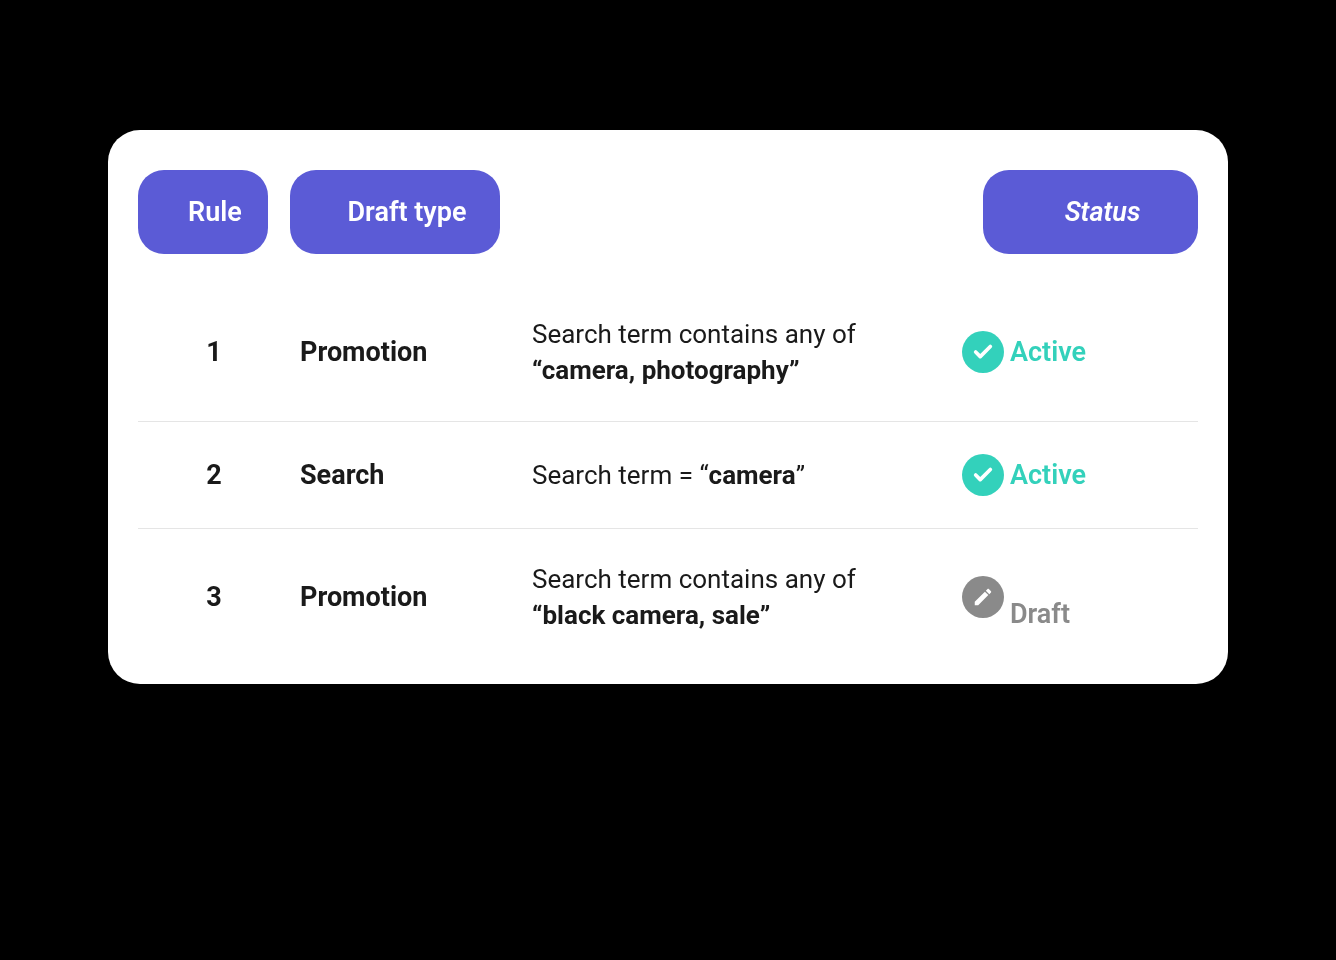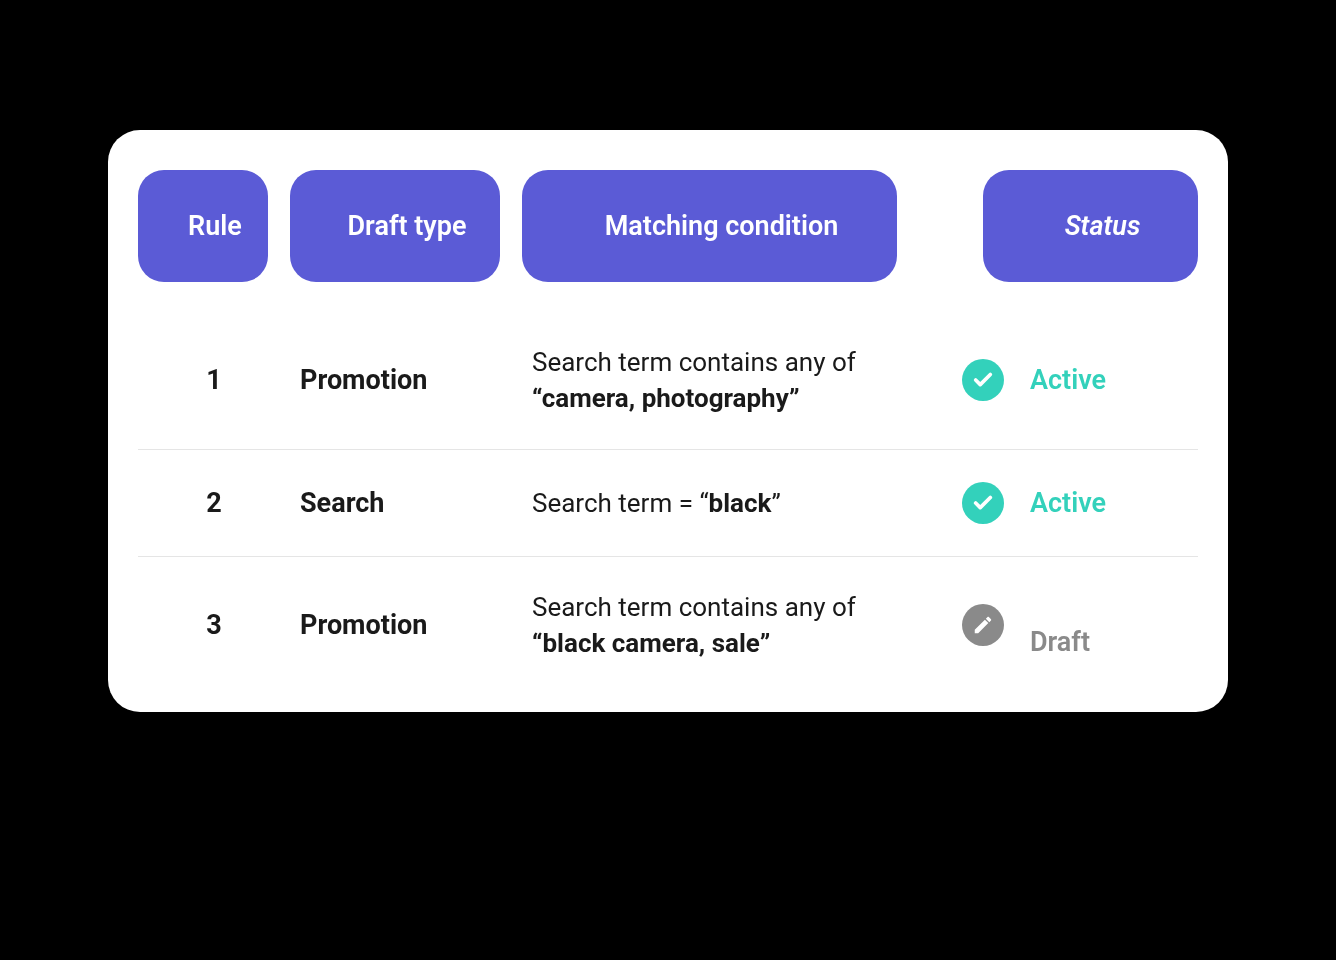--- a/index.html
+++ b/index.html
@@ -32,21 +32,21 @@
       gap: 22px;
       margin-bottom: 30px;
     }
     
     .header-pill {
       background: #5b5bd6;
       color: #fff;
       font-weight: 600;
       font-size: 27px;
       border-radius: 26px;
-      height: 112px;
+      height: 84px;
       display: flex;
       align-items: center;
       justify-content: center;
       padding-left: 24px;
     }
     
     .header-rule { width: 130px; }
     .header-ruletype { width: 210px; }
     .header-condition { width: 375px; }
     .header-status { width: 215px; margin-left: auto; font-style: italic; }
@@ -88,21 +88,21 @@
     }
     
     .col-condition .bold {
       font-weight: 700;
     }
     
     .col-status {
       flex: 1;
       display: flex;
       align-items: center;
-      gap: 26px;
+      gap: 6px;
       padding-left: 30px;
     }
     
     .status-icon {
       width: 42px;
       height: 42px;
       border-radius: 50%;
       display: flex;
       align-items: center;
       justify-content: center;
@@ -137,21 +137,20 @@
     }
   </style>
 </head>
 <body>
 
 <div class="card">
 
   <div class="headers">
     <div class="header-pill header-rule">Rule</div>
     <div class="header-pill header-ruletype">Draft type</div>
-    <div class="header-pill header-condition">Matching condition</div>
     <div class="header-pill header-status">Status</div>
   </div>
 
   <div class="row">
     <div class="col-rule">1</div>
     <div class="col-ruletype">Promotion</div>
     <div class="col-condition">
       <span>Search term contains any of </span><span class="bold">“camera, photography”</span>
     </div>
     <div class="col-status">
@@ -161,21 +160,21 @@
         </svg>
       </div>
       <span class="status-label active">Active</span>
     </div>
   </div>
 
   <div class="row">
     <div class="col-rule">2</div>
     <div class="col-ruletype">Search</div>
     <div class="col-condition">
-      <span>Search term = “</span><span class="bold">black</span><span>”</span>
+      <span>Search term = “</span><span class="bold">camera</span><span>”</span>
     </div>
     <div class="col-status">
       <div class="status-icon active">
         <svg class="check-svg" viewBox="0 0 24 24" fill="none" stroke="#fff" stroke-width="4" stroke-linecap="round" stroke-linejoin="round">
           <polyline points="4 12 9 17 20 6"></polyline>
         </svg>
       </div>
       <span class="status-label active">Active</span>
     </div>
   </div>

